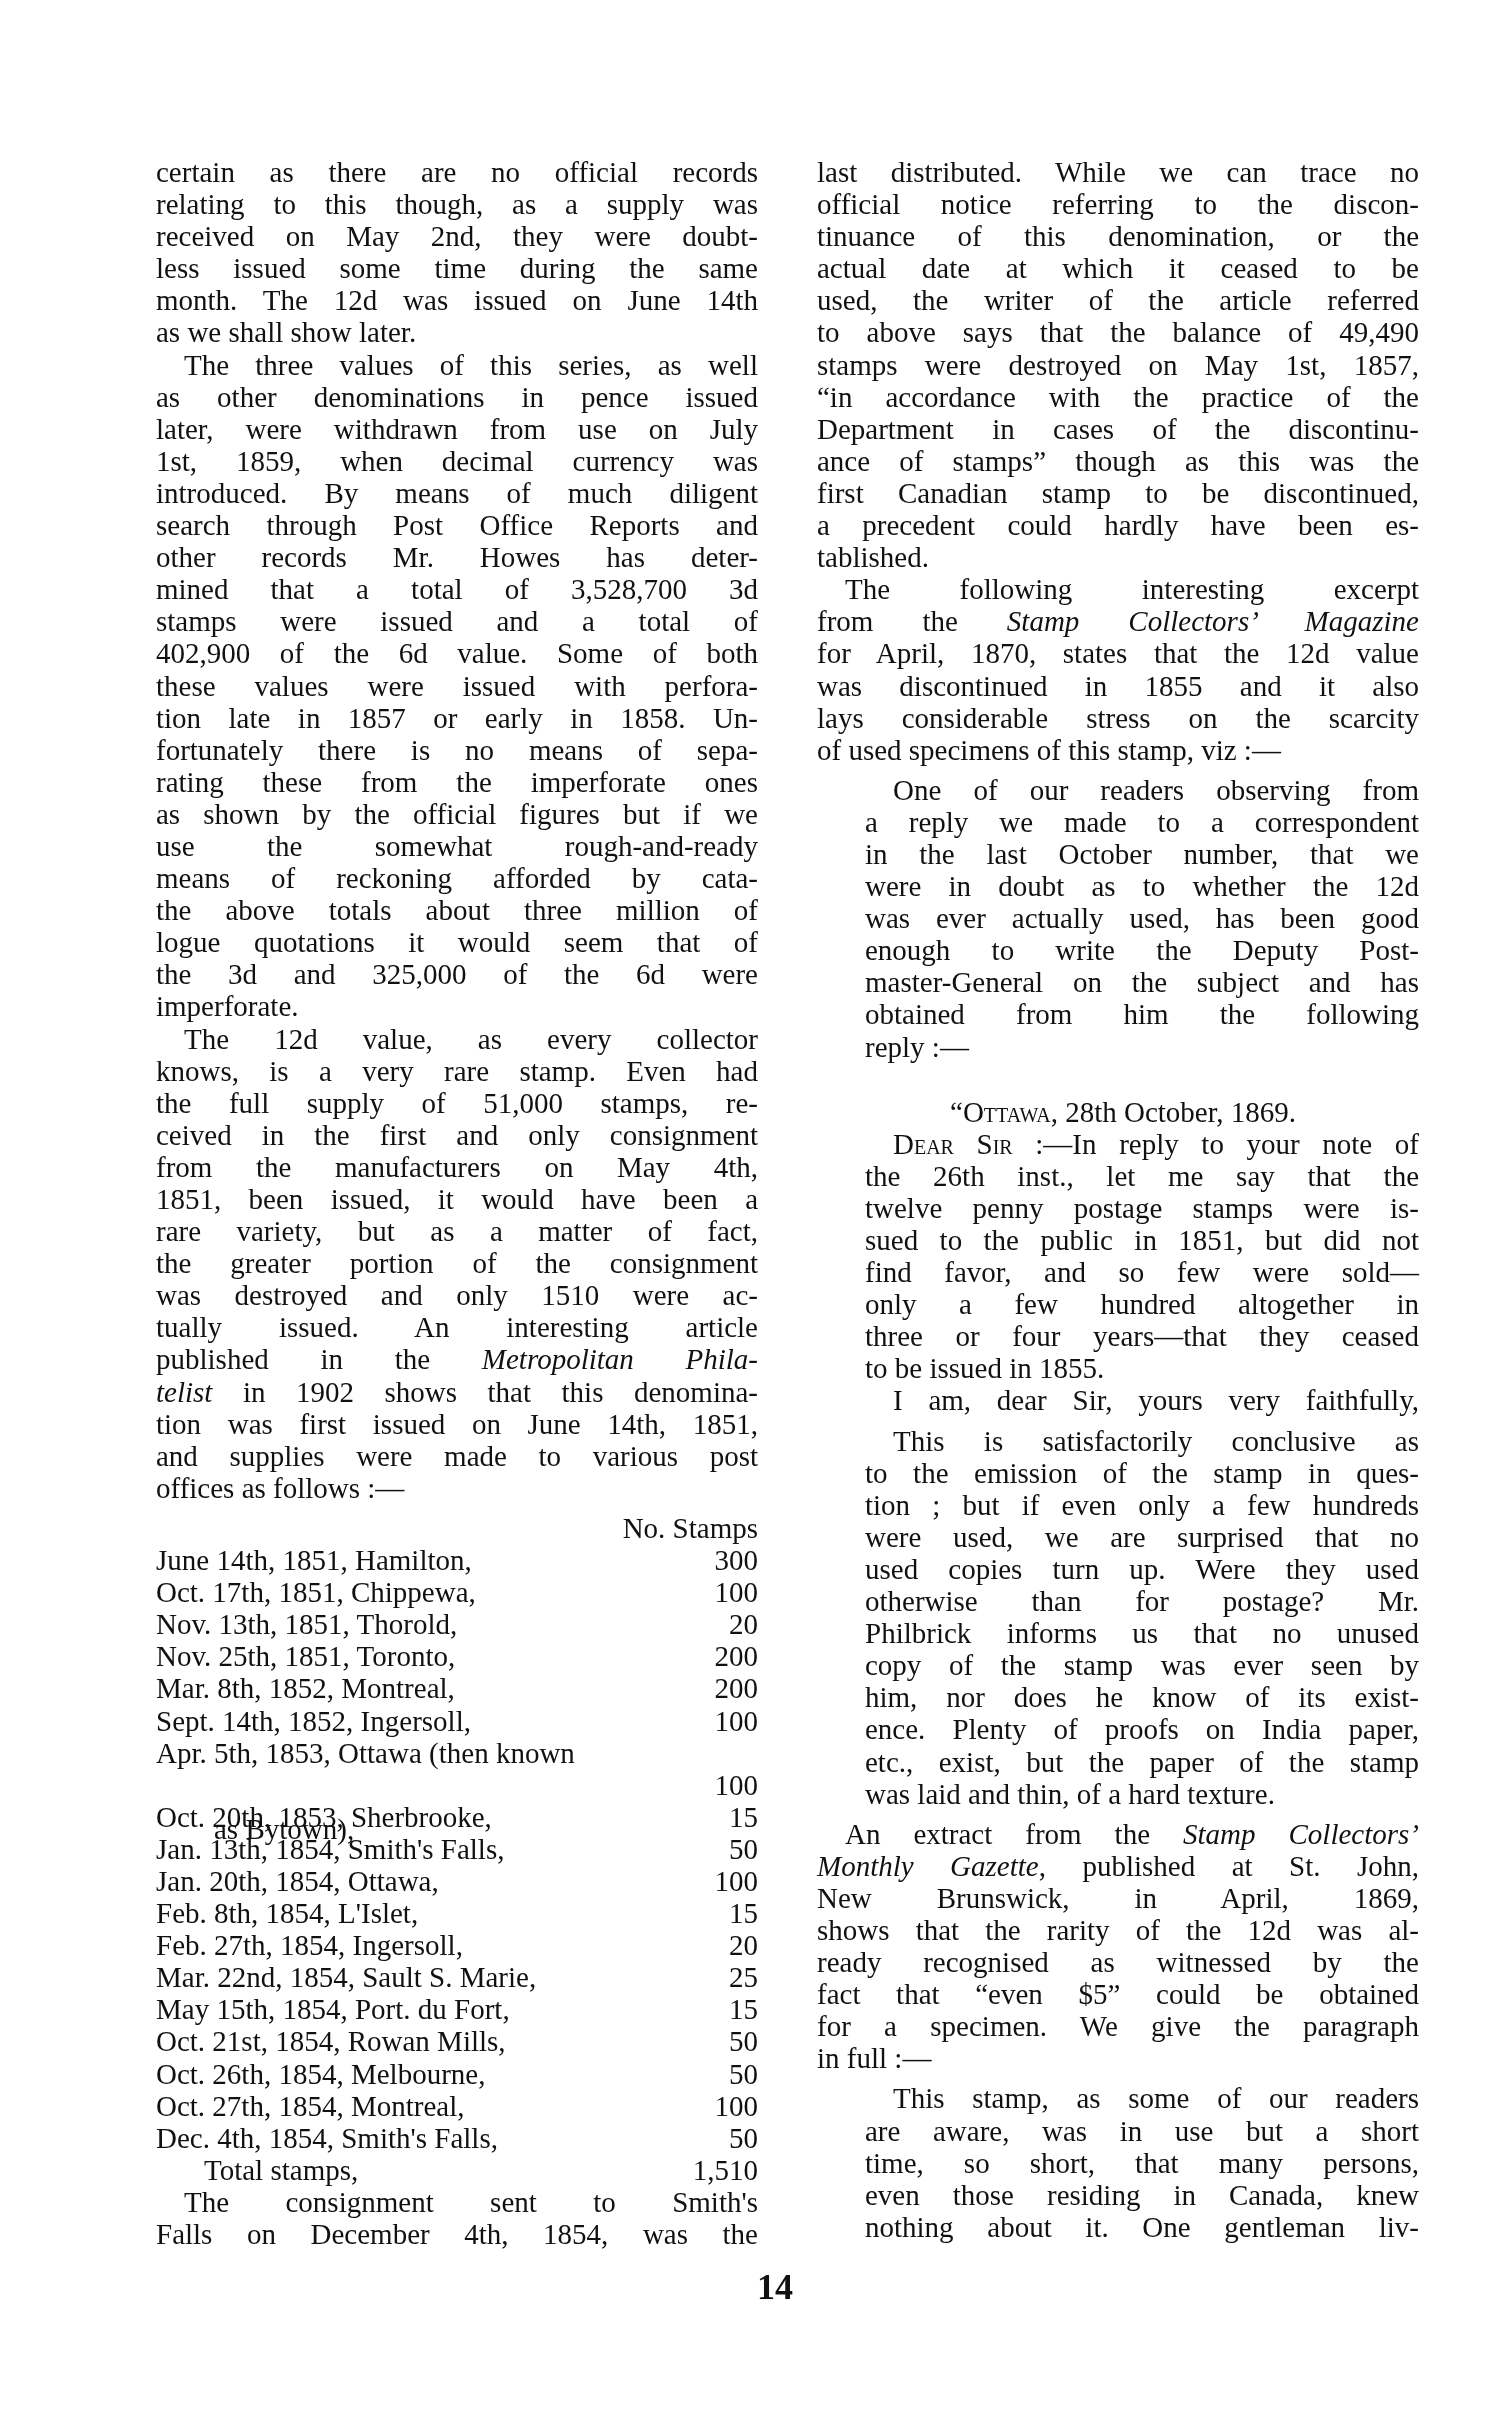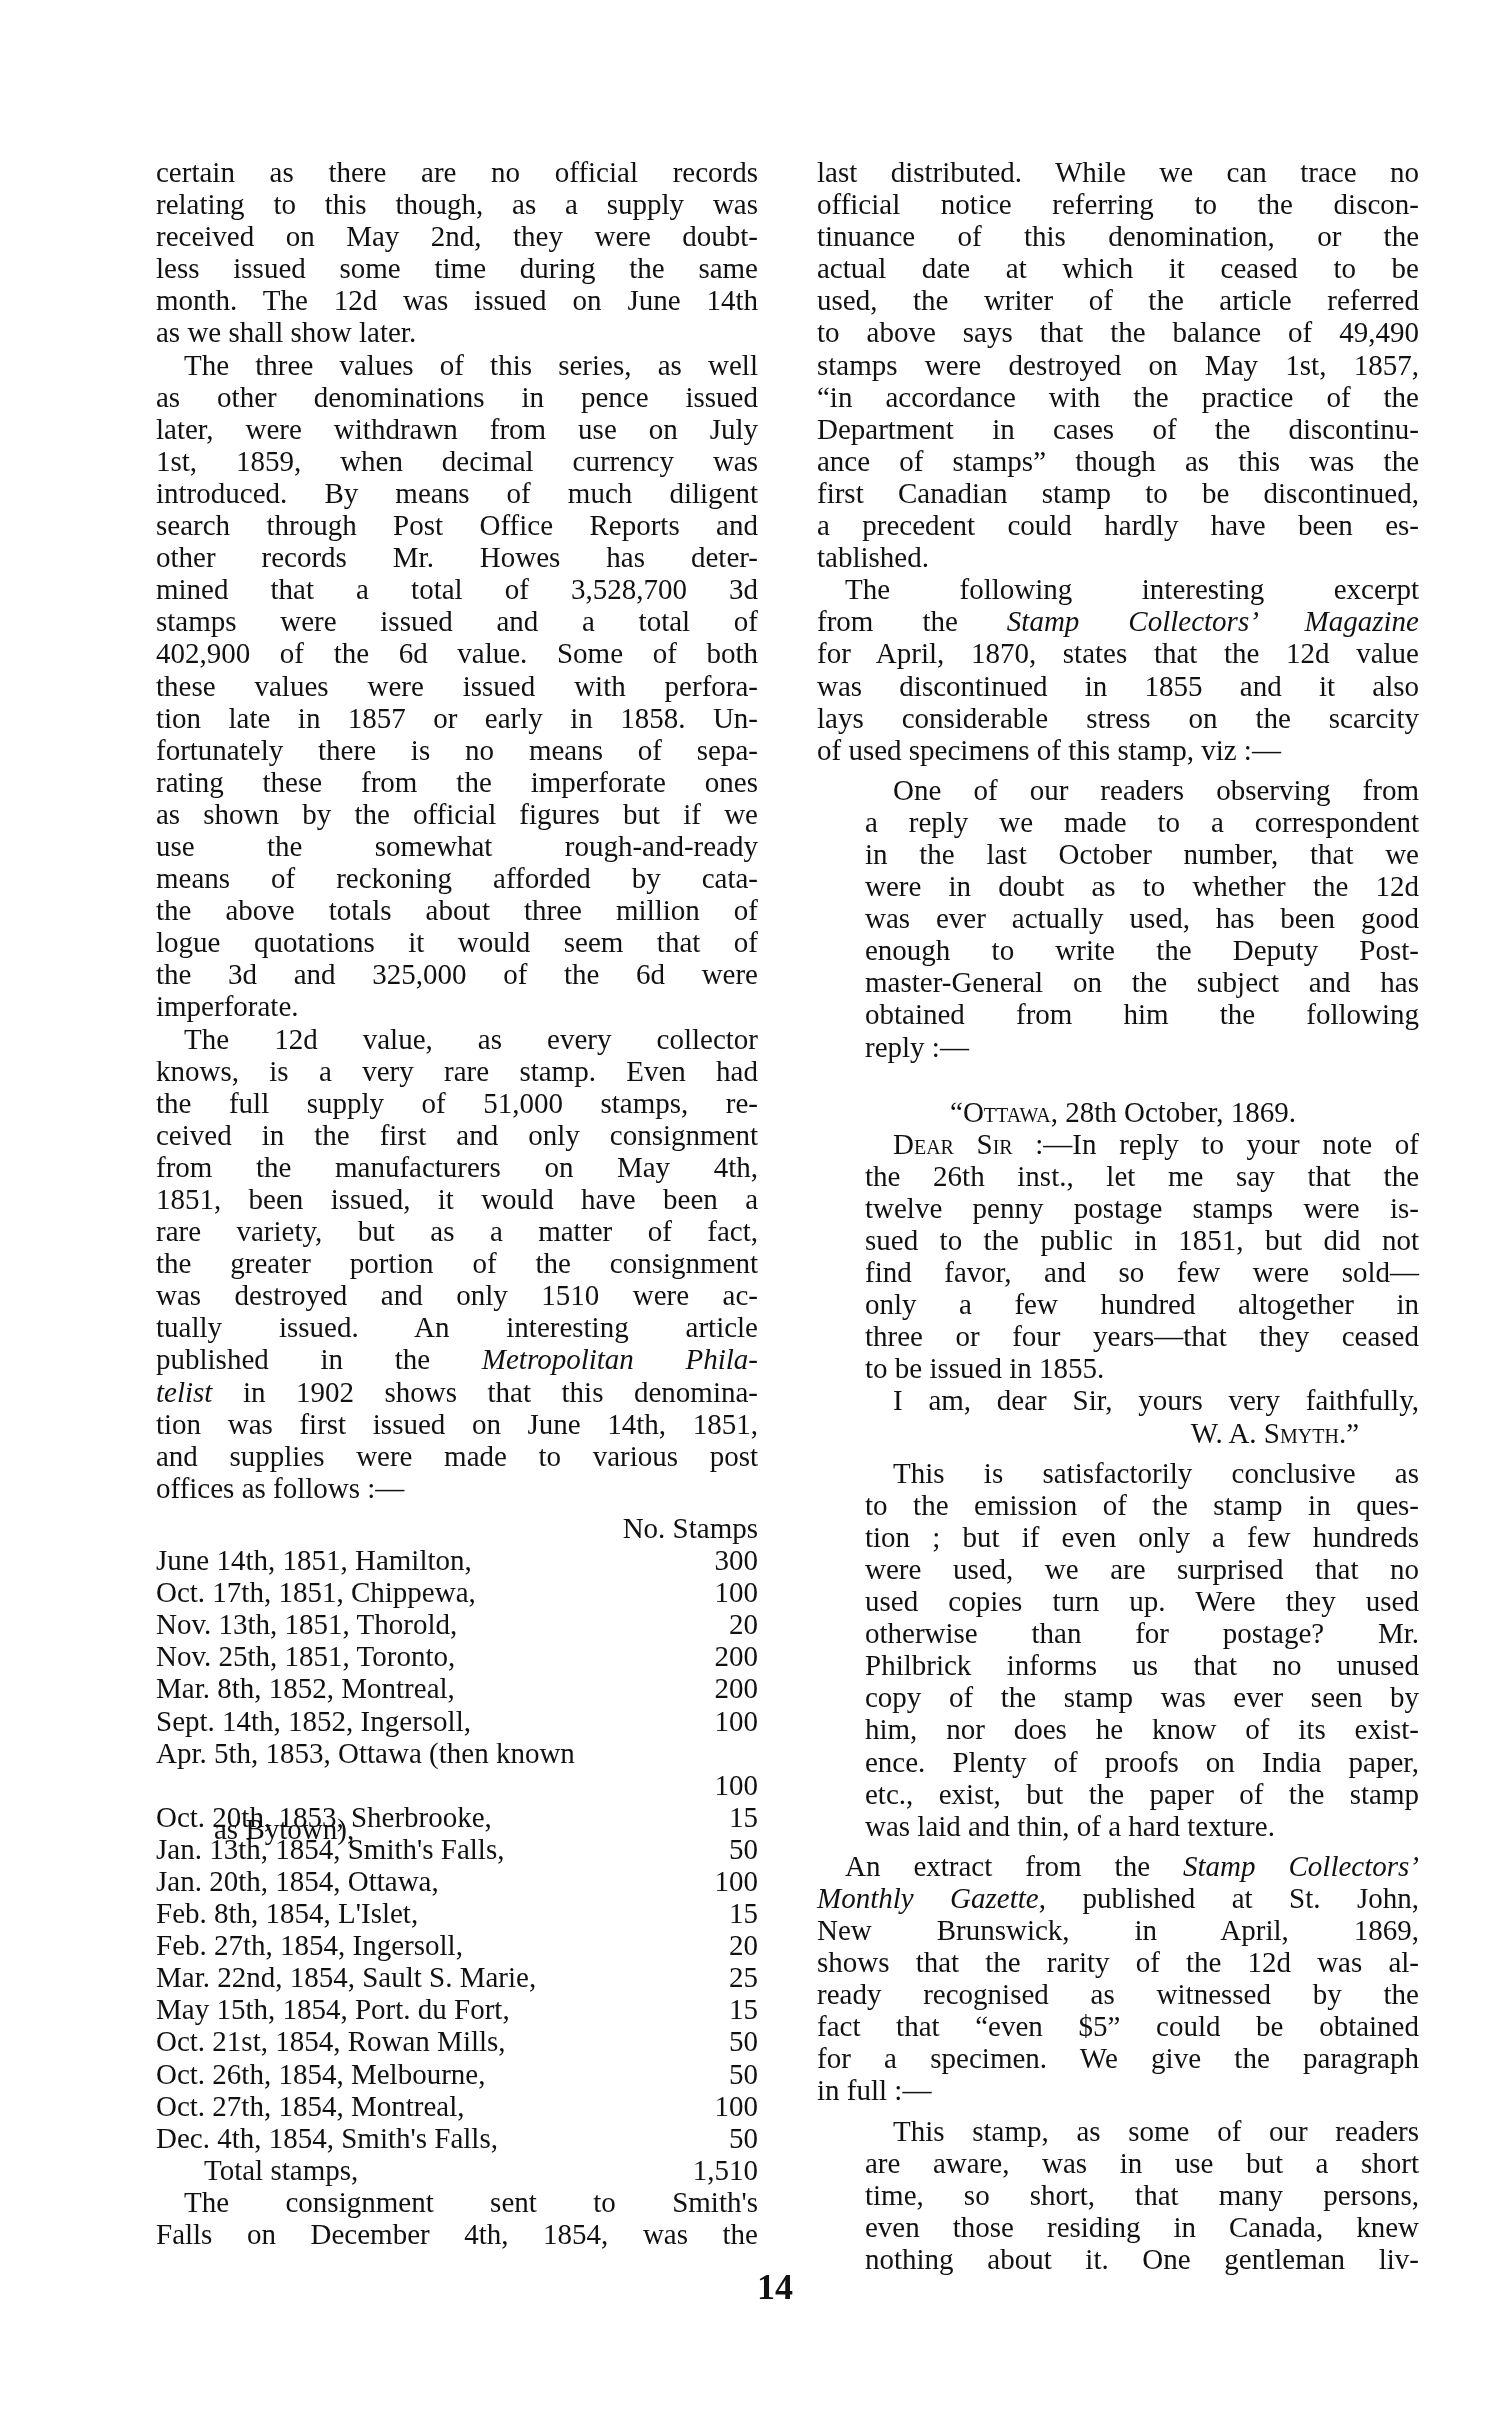--- a/index.html
+++ b/index.html
@@ -205,21 +205,20 @@
       <span class="center-r"><span class="sc">“Ottawa</span><span>, 28th October, 1869.</span></span>
       <span class="ln" style="padding-left:28px"><span class="sc">Dear Sir</span><span> :—In reply to your note of</span></span>
       <span class="ln">the 26th inst., let me say that the</span>
       <span class="ln">twelve penny postage stamps were is-</span>
       <span class="ln">sued to the public in 1851, but did not</span>
       <span class="ln">find favor, and so few were sold—</span>
       <span class="ln">only a few hundred altogether in</span>
       <span class="ln">three or four years—that they ceased</span>
       <span class="ln last">to be issued in 1855.</span>
       <span class="ln" style="padding-left:28px">I am, dear Sir, yours very faithfully,</span>
-      <span class="sig"><span>W. A. </span><span class="sc">Smyth</span><span>.”</span></span>
     </div>
     <div class="gap"></div>
     <span class="ln" style="padding-left:28px">This is satisfactorily conclusive as</span>
     <span class="ln">to the emission of the stamp in ques-</span>
     <span class="ln">tion ; but if even only a few hundreds</span>
     <span class="ln">were used, we are surprised that no</span>
     <span class="ln">used copies turn up.  Were they used</span>
     <span class="ln">otherwise than for postage?  Mr.</span>
     <span class="ln">Philbrick informs us that no unused</span>
     <span class="ln">copy of the stamp was ever seen by</span>

